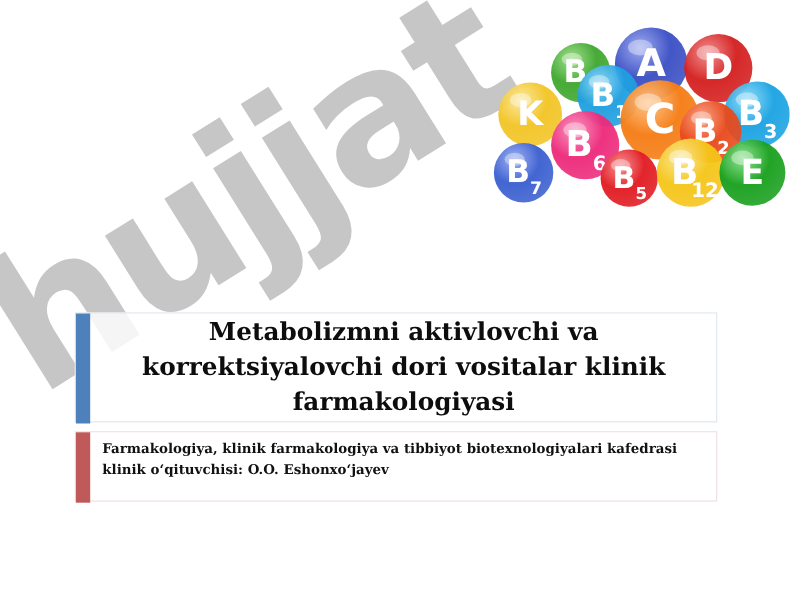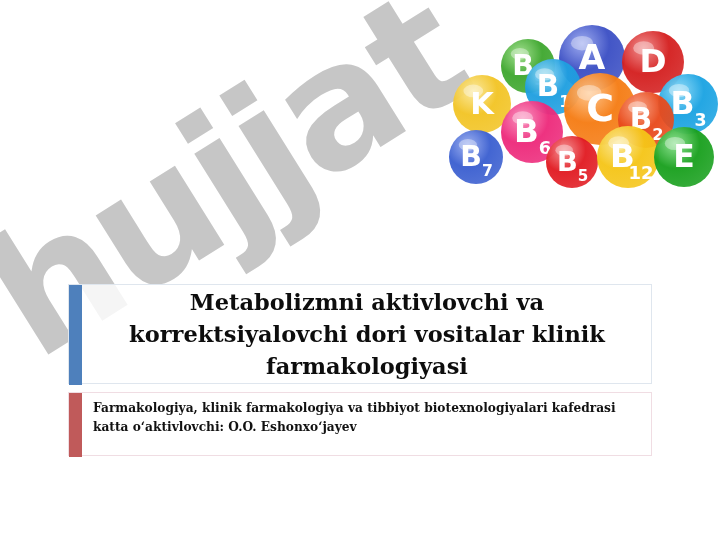--- a/index.html
+++ b/index.html
@@ -281,16 +281,16 @@
     </svg>
   </div>
 
   <div id="title-block">
     <div id="title-accent-bar"></div>
     <div id="title-text">Metabolizmni aktivlovchi va korrektsiyalovchi dori vositalar klinik farmakologiyasi</div>
   </div>
 
   <div id="subtitle-block">
     <div id="subtitle-accent-bar"></div>
-    <div id="subtitle-text">Farmakologiya, klinik farmakologiya va tibbiyot biotexnologiyalari kafedrasi katta o‘aktivlovchi: O.O. Eshonxo‘jayev</div>
+    <div id="subtitle-text">Farmakologiya, klinik farmakologiya va tibbiyot biotexnologiyalari kafedrasi klinik o‘qituvchisi: O.O. Eshonxo‘jayev</div>
   </div>
 
 </div>
 
 </body></html>

